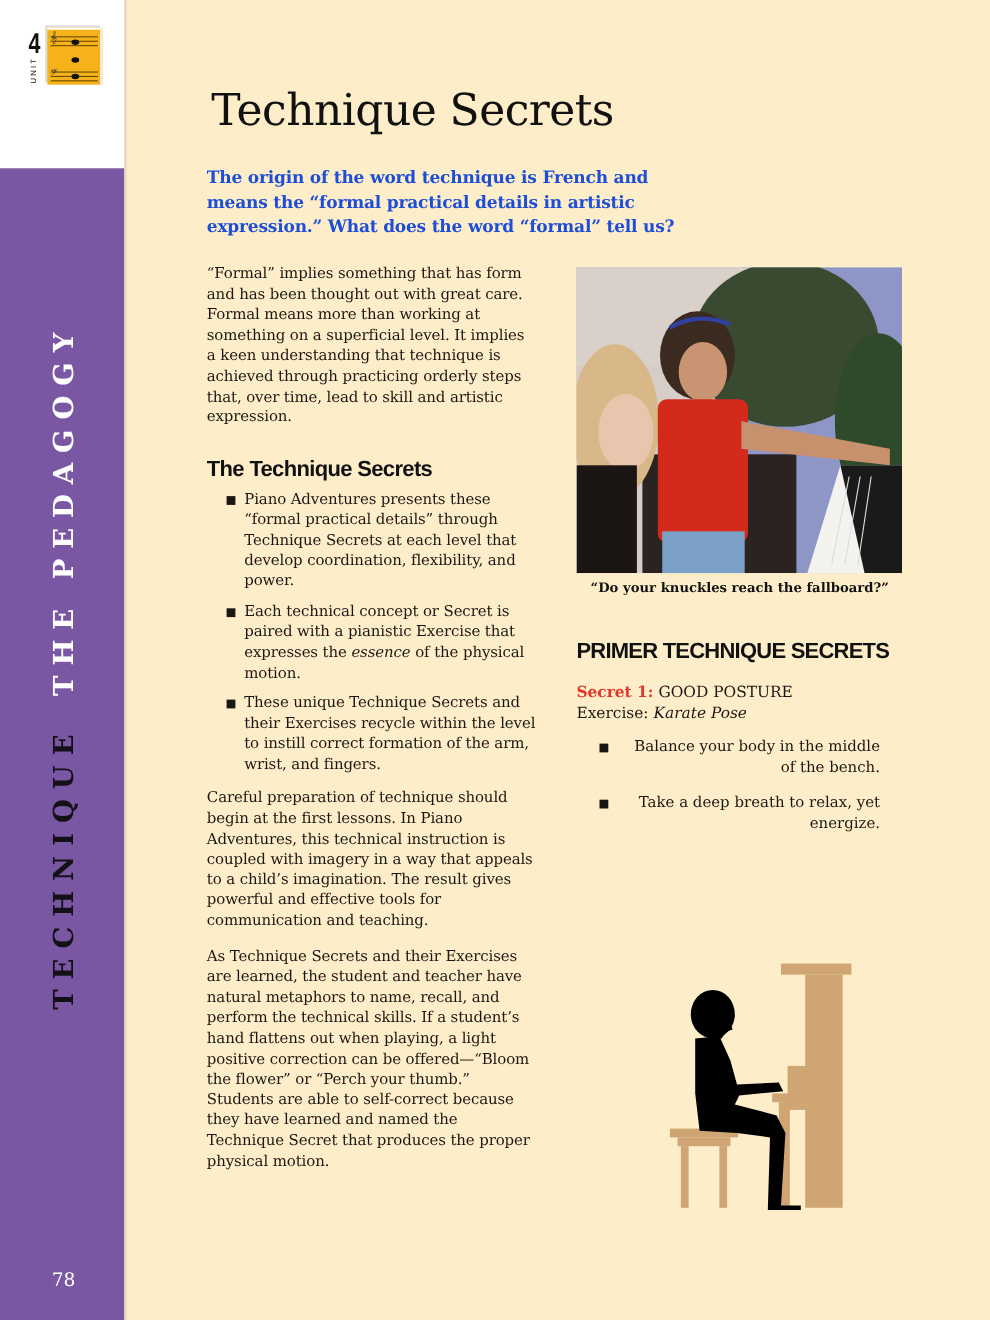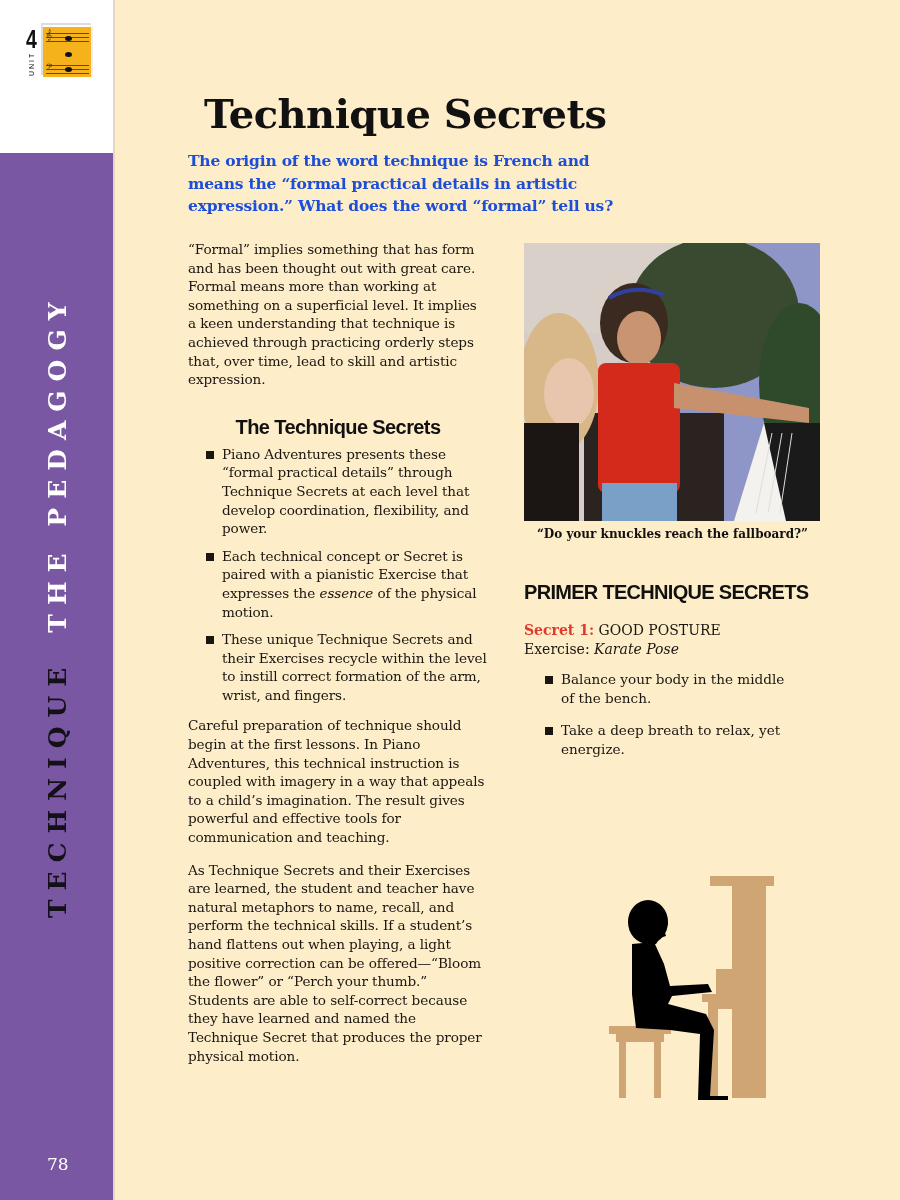--- a/index.html
+++ b/index.html
@@ -50,37 +50,37 @@
   }
   .vt-dark { color: #141018; }
   .vt-light { color: #ffffff; margin-left: 26px; }
   .page-number {
     position: absolute; left: 47px; top: 1154px; font-size: 17px; color: #ffffff;
     font-family: "DejaVu Serif", serif;
   }
 
   
   .page-title {
-    position: absolute; left: 188px; top: 74px; margin: 16px;
-    font-family: "DejaVu Serif", serif; font-weight: bold; font-size: 40px;
+    position: absolute; left: 188px; top: 74px; margin: 4px;
+    font-family: "DejaVu Serif", serif; font-weight: normal; font-size: 40px;
     letter-spacing: -0.5px; color: #111;
   }
   .intro {
     position: absolute; left: 188px; top: 150px; width: 460px; margin: 0;
     font-weight: bold; font-size: 15.5px; line-height: 22.5px; color: #1d4ed8;
     letter-spacing: -0.2px;
   }
   .col-left {
     position: absolute; left: 188px; top: 240px; width: 300px;
     font-size: 13.6px; line-height: 18.6px; letter-spacing: -0.1px;
   }
   .col-left p { margin: 0 0 14px 0; }
   .section-heading {
     font-family: "Liberation Sans", sans-serif; font-weight: bold; font-size: 20px;
-    letter-spacing: -0.6px; margin: 26px 0 6px 0; line-height: 24px; color: #111; text-align: center;
+    letter-spacing: -0.6px; margin: 26px 0 6px 0; line-height: 24px; color: #111;
   }
   ul.squares { list-style: none; margin: 0 0 12px 0; padding: 0 0 0 18px; }
   ul.squares li { position: relative; padding-left: 16px; margin-bottom: 9px; }
   ul.squares li::before {
     content: ""; position: absolute; left: 0; top: 6px; width: 8px; height: 8px; background: #1a1612;
   }
   .photo {
     position: absolute; left: 524px; top: 243px; width: 296px; height: 278px;
     overflow: hidden; background: #cfc7c4;
   }
@@ -92,21 +92,21 @@
     position: absolute; left: 524px; top: 581px; margin: 0;
     font-family: "Liberation Sans", sans-serif; font-weight: bold; font-size: 20px;
     letter-spacing: -0.7px; color: #111;
   }
   .secret-line { position: absolute; left: 524px; top: 621px; font-size: 14px; line-height: 19px; }
   .secret-label { color: #e03a2e; font-weight: bold; }
   .exercise-line { position: absolute; left: 524px; top: 640px; font-size: 14px; line-height: 19px; }
   .exercise-line em { font-style: italic; }
   .col-right-list { position: absolute; left: 545px; top: 670px; width: 255px;
     font-size: 13.6px; line-height: 18.6px; }
-  .col-right-list ul.squares { padding-left: 0; }
+  .col-right-list ul.squares { padding-left: 0; text-align: right; }
   .col-right-list ul.squares li { margin-bottom: 14px; }
   .silhouette { position: absolute; left: 606px; top: 874px; width: 170px; height: 228px; }
 </style>
 </head>
 <body>
 
 <div class="sidebar-top">
   <div class="unit-badge">
     <div class="unit-num">4</div>
     <div class="unit-word">UNIT</div>

